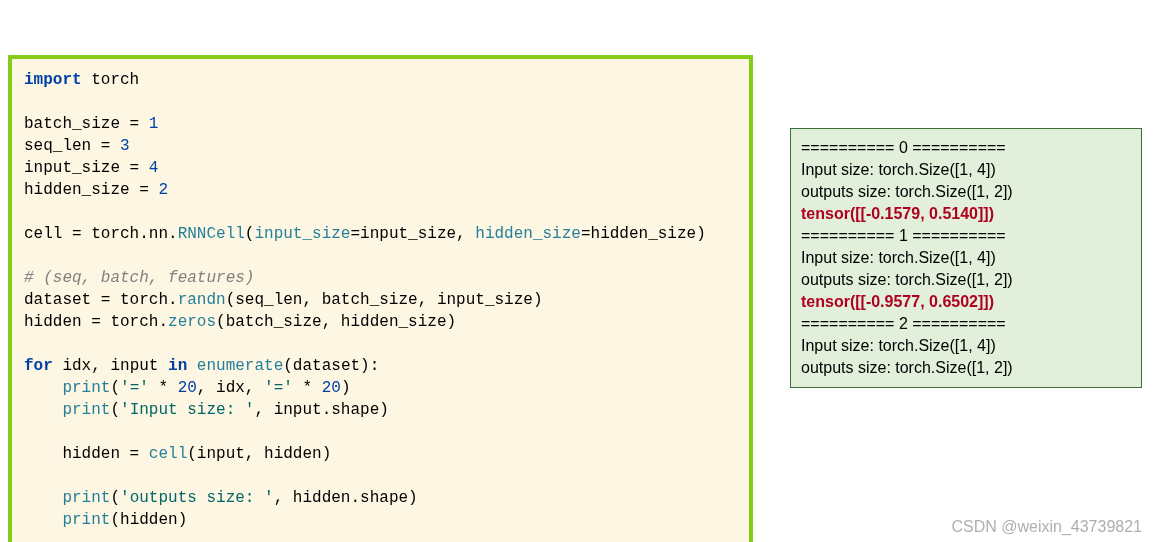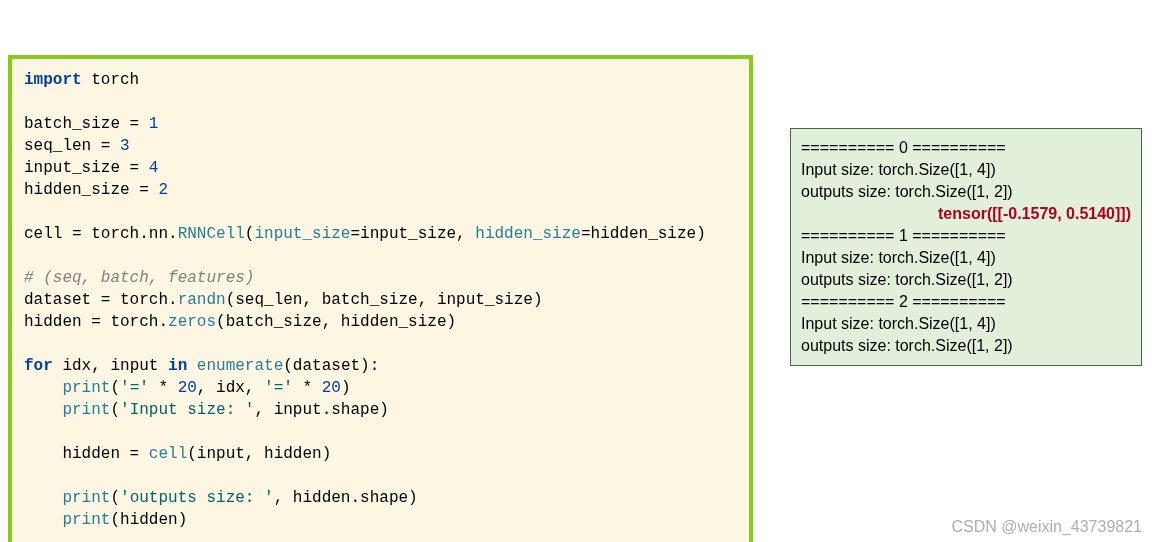--- a/index.html
+++ b/index.html
@@ -39,21 +39,21 @@
     font-family: Arial, sans-serif;
     font-size: 16px;
     line-height: 22px;
     color: #000;
   }
   .kw { color: #003fa3; font-weight: bold; }
   .num { color: #003fa3; }
   .fn { color: #267f99; }
   .cmt { color: #808080; font-style: italic; }
   .str { color: #006666; }
-  .bold-red { font-weight: bold; color: #b00020; text-align: right; }
+  .bold-red { font-weight: bold; color: #b00020; }
   .watermark {
     position: absolute;
     right: 16px;
     bottom: 6px;
     color: rgba(120,120,120,0.6);
     font-family: Arial, sans-serif;
     font-size: 16px;
     margin-top: 24px;
   }
 </style>
@@ -83,18 +83,19 @@
 <span>    </span><span class="fn">print</span><span>(hidden)</span></span></div>
 
 <div class="out-panel">
   <div>========== 0 ==========</div>
   <div>Input size:  torch.Size([1, 4])</div>
   <div>outputs size:  torch.Size([1, 2])</div>
   <div class="bold-red">tensor([[-0.1579,  0.5140]])</div>
   <div>========== 1 ==========</div>
   <div>Input size:  torch.Size([1, 4])</div>
   <div>outputs size:  torch.Size([1, 2])</div>
+  <div class="bold-red">tensor([[-0.9577,  0.6502]])</div>
   <div>========== 2 ==========</div>
   <div>Input size:  torch.Size([1, 4])</div>
   <div>outputs size:  torch.Size([1, 2])</div>
 </div>
 
 <div class="watermark">CSDN @weixin_43739821</div>
 
 </body></html>

